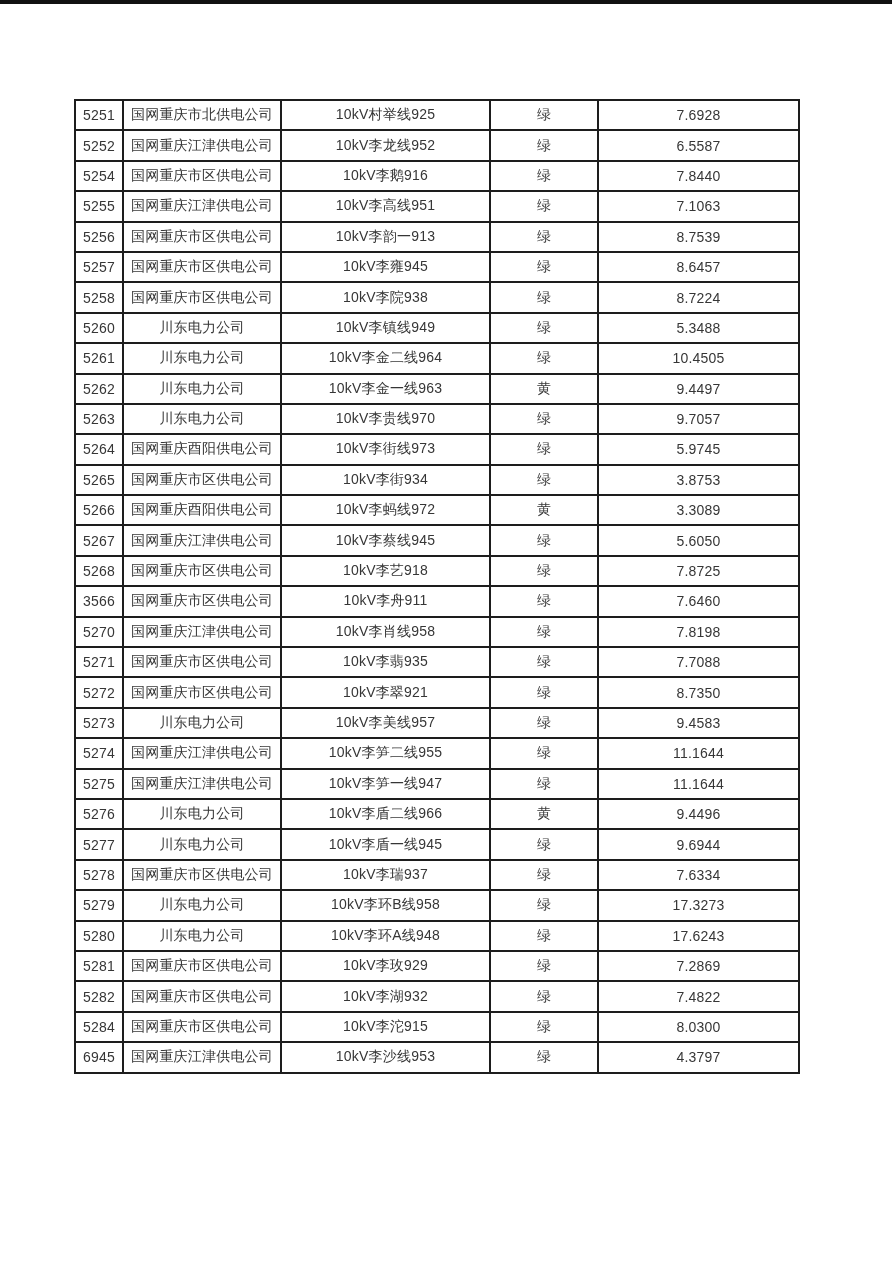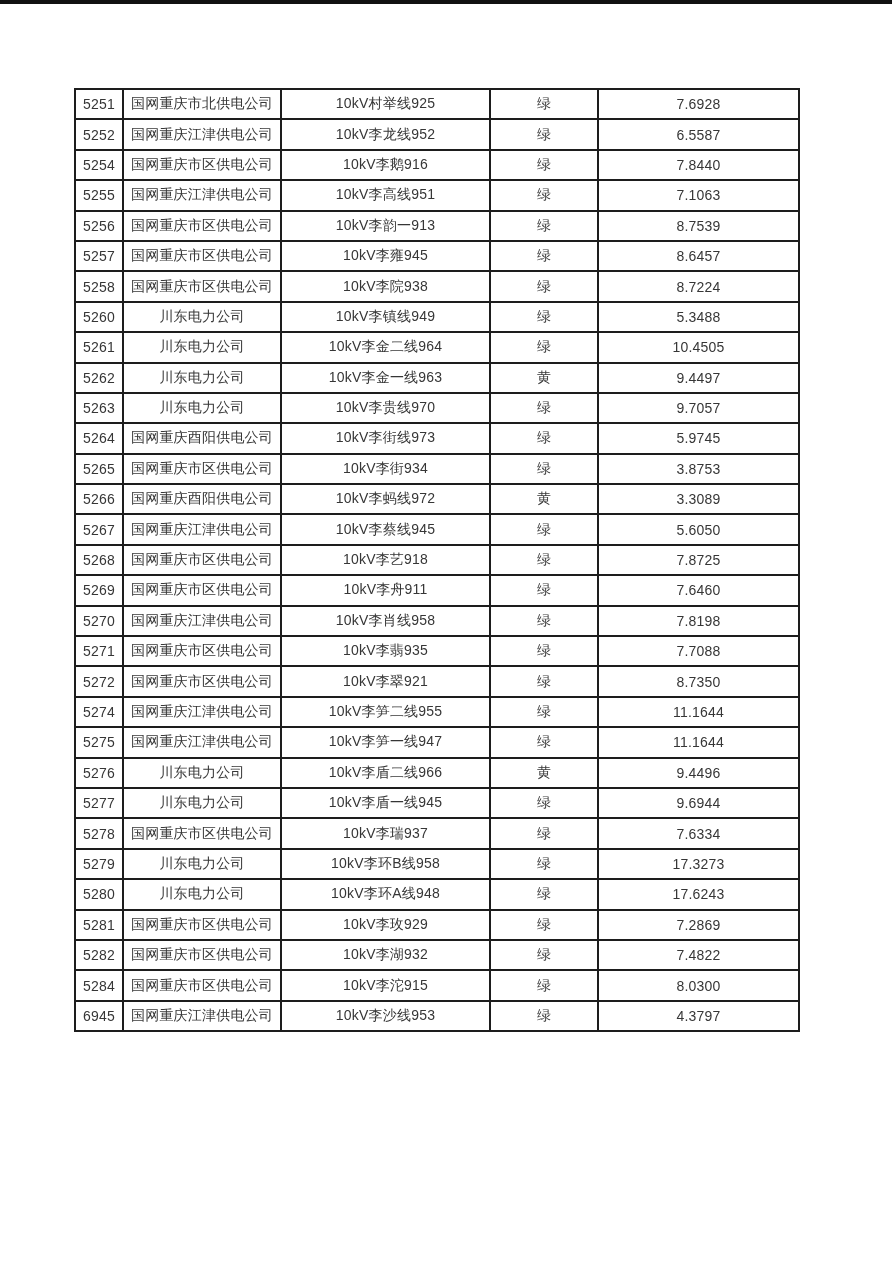--- a/index.html
+++ b/index.html
@@ -13,21 +13,21 @@
     width:892px;height:1262px;
     background:var(--page-bg);
     font-family:"Liberation Sans","DejaVu Sans",sans-serif;
   }
   .page{position:relative;width:892px;height:1262px;overflow:hidden;}
   .top-rule{
     position:absolute;left:0;top:0;width:892px;height:4px;
     background:var(--rule-color);
   }
   table.data-table{
-    position:absolute;left:74px;top:88px;
+    position:absolute;left:74px;top:99px;
     width:724px;
     border-collapse:collapse;
     table-layout:fixed;
   }
   table.data-table td{
     border:2px solid var(--border-color);
     height:28.4px;
     text-align:center;
     vertical-align:middle;
     font-size:14px;
@@ -163,21 +163,21 @@
           <td>5.6050</td>
         </tr>
         <tr>
           <td>5268</td>
           <td>国网重庆市区供电公司</td>
           <td>10kV李艺918</td>
           <td>绿</td>
           <td>7.8725</td>
         </tr>
         <tr>
-          <td>5269</td>
+          <td>3566</td>
           <td>国网重庆市区供电公司</td>
           <td>10kV李舟911</td>
           <td>绿</td>
           <td>7.6460</td>
         </tr>
         <tr>
           <td>5270</td>
           <td>国网重庆江津供电公司</td>
           <td>10kV李肖线958</td>
           <td>绿</td>
@@ -189,20 +189,27 @@
           <td>10kV李翡935</td>
           <td>绿</td>
           <td>7.7088</td>
         </tr>
         <tr>
           <td>5272</td>
           <td>国网重庆市区供电公司</td>
           <td>10kV李翠921</td>
           <td>绿</td>
           <td>8.7350</td>
+        </tr>
+        <tr>
+          <td>5273</td>
+          <td>川东电力公司</td>
+          <td>10kV李美线957</td>
+          <td>绿</td>
+          <td>9.4583</td>
         </tr>
         <tr>
           <td>5274</td>
           <td>国网重庆江津供电公司</td>
           <td>10kV李笋二线955</td>
           <td>绿</td>
           <td>11.1644</td>
         </tr>
         <tr>
           <td>5275</td>

